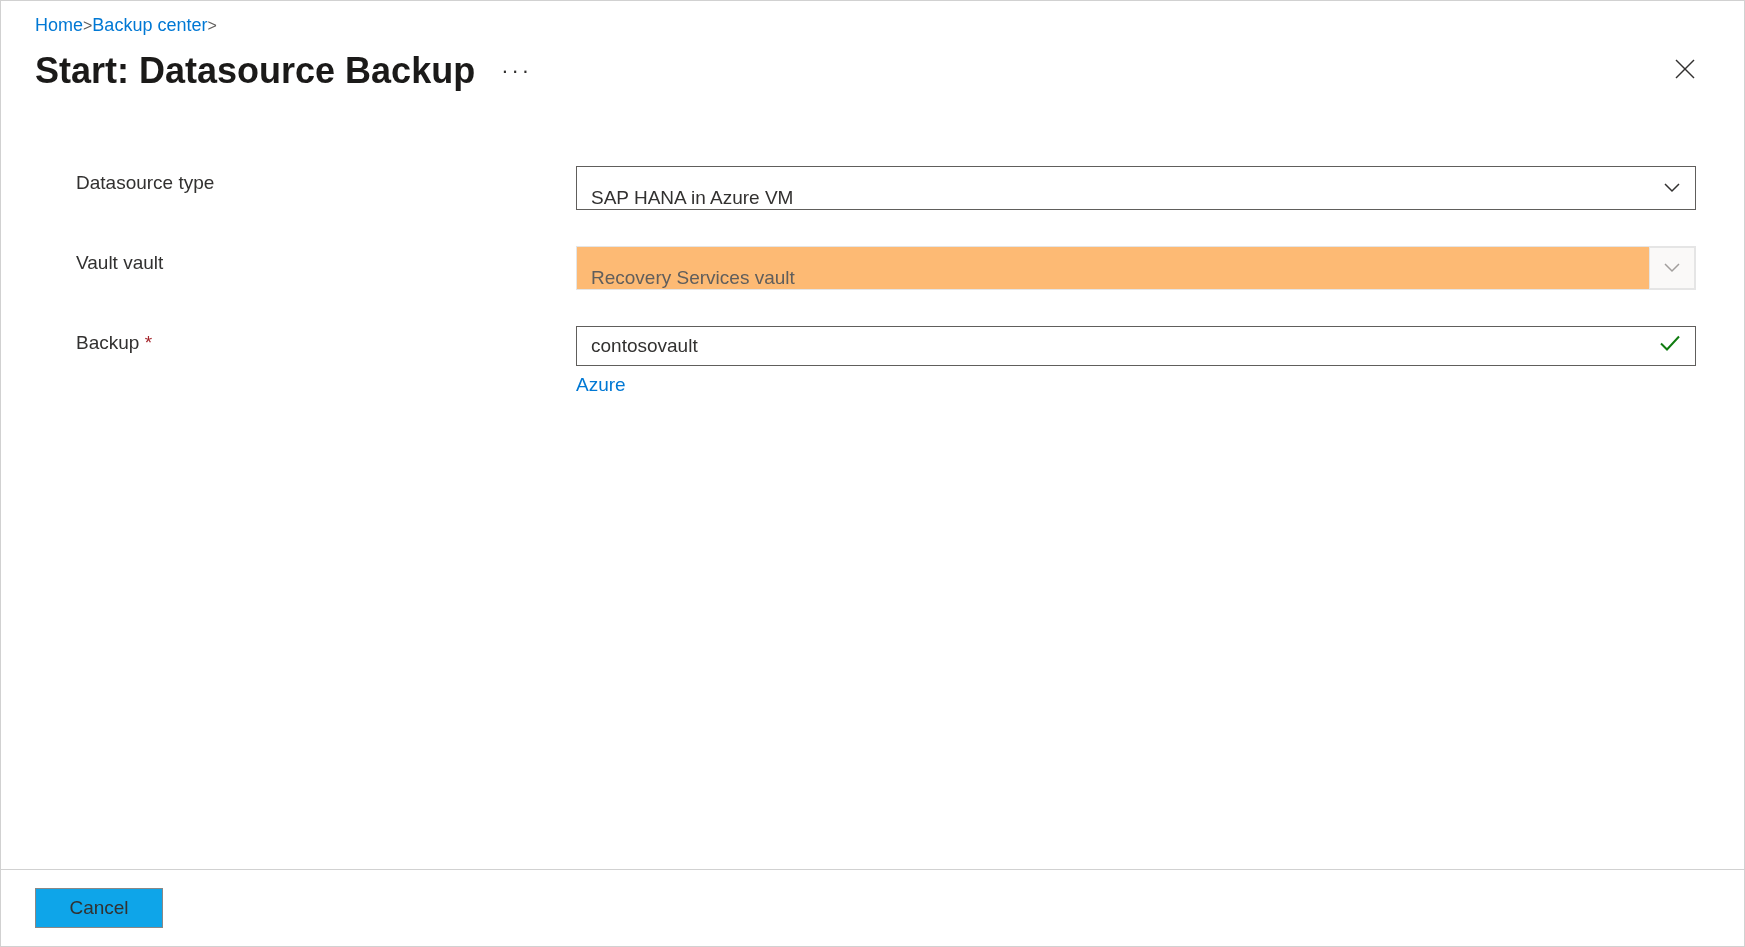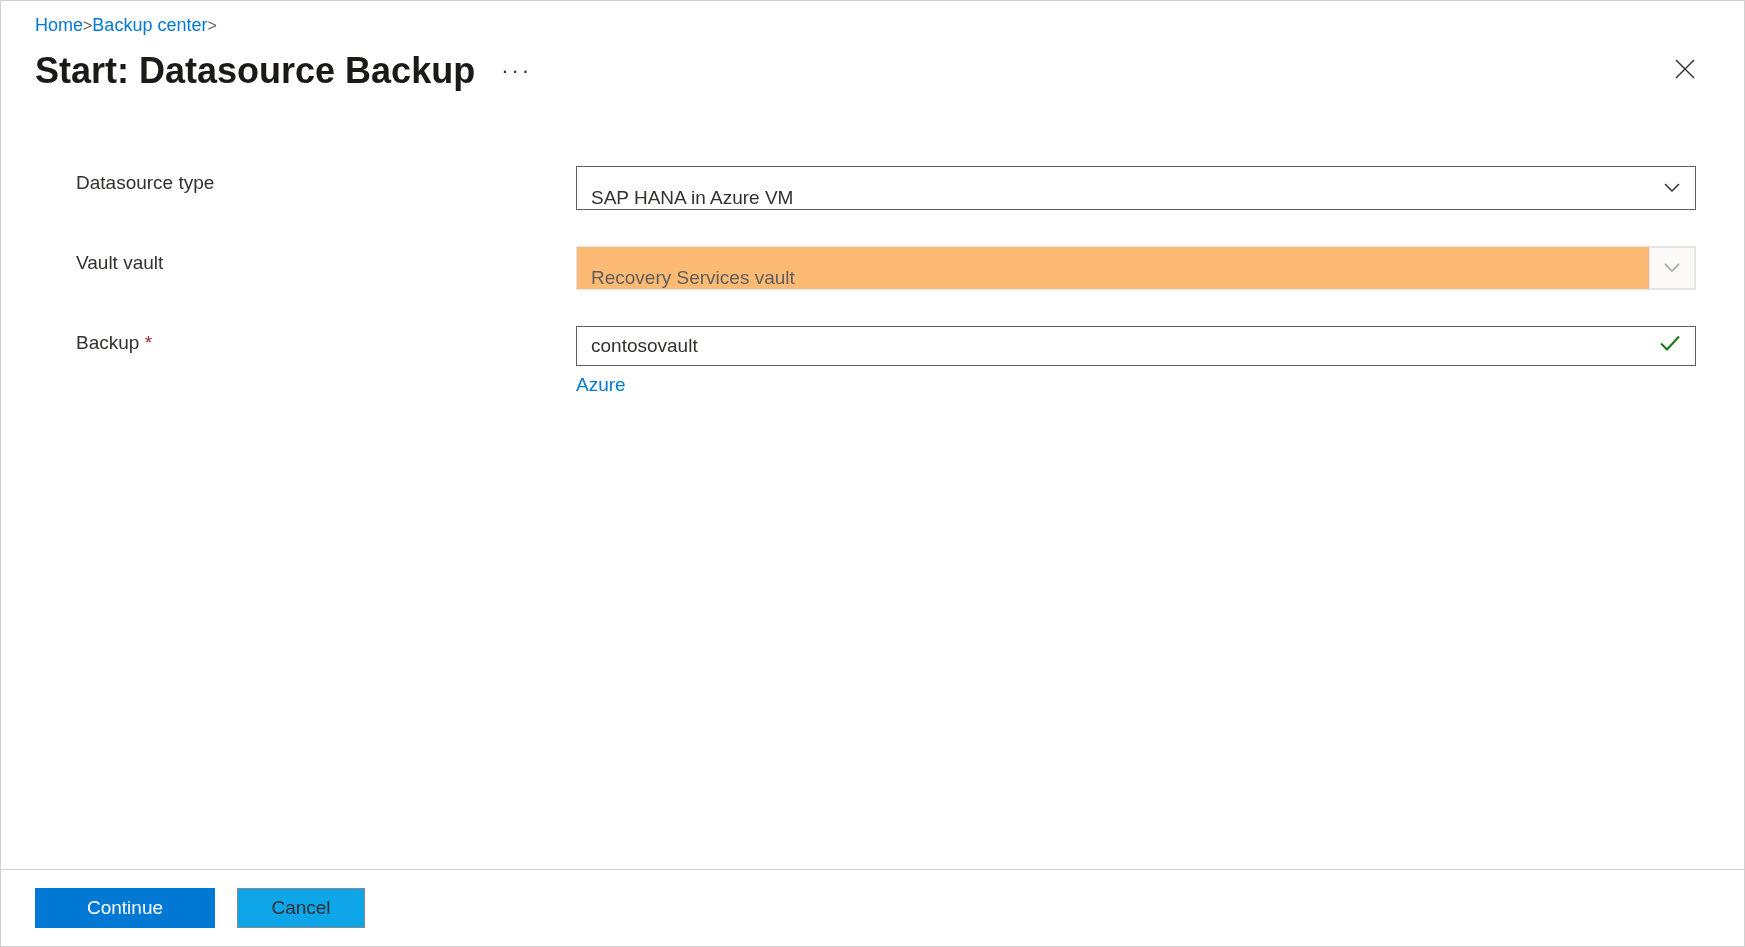--- a/index.html
+++ b/index.html
@@ -238,15 +238,14 @@
             </svg>
         </span>
       </div>
       <span class="helper-link">Azure</span>
     </div>
   </div>
 
 </div>
 
 <div class="footer">
-  <button class="btn primary">Continue</button>
   <button class="btn">Cancel</button>
 </div>
 
 </body></html>

